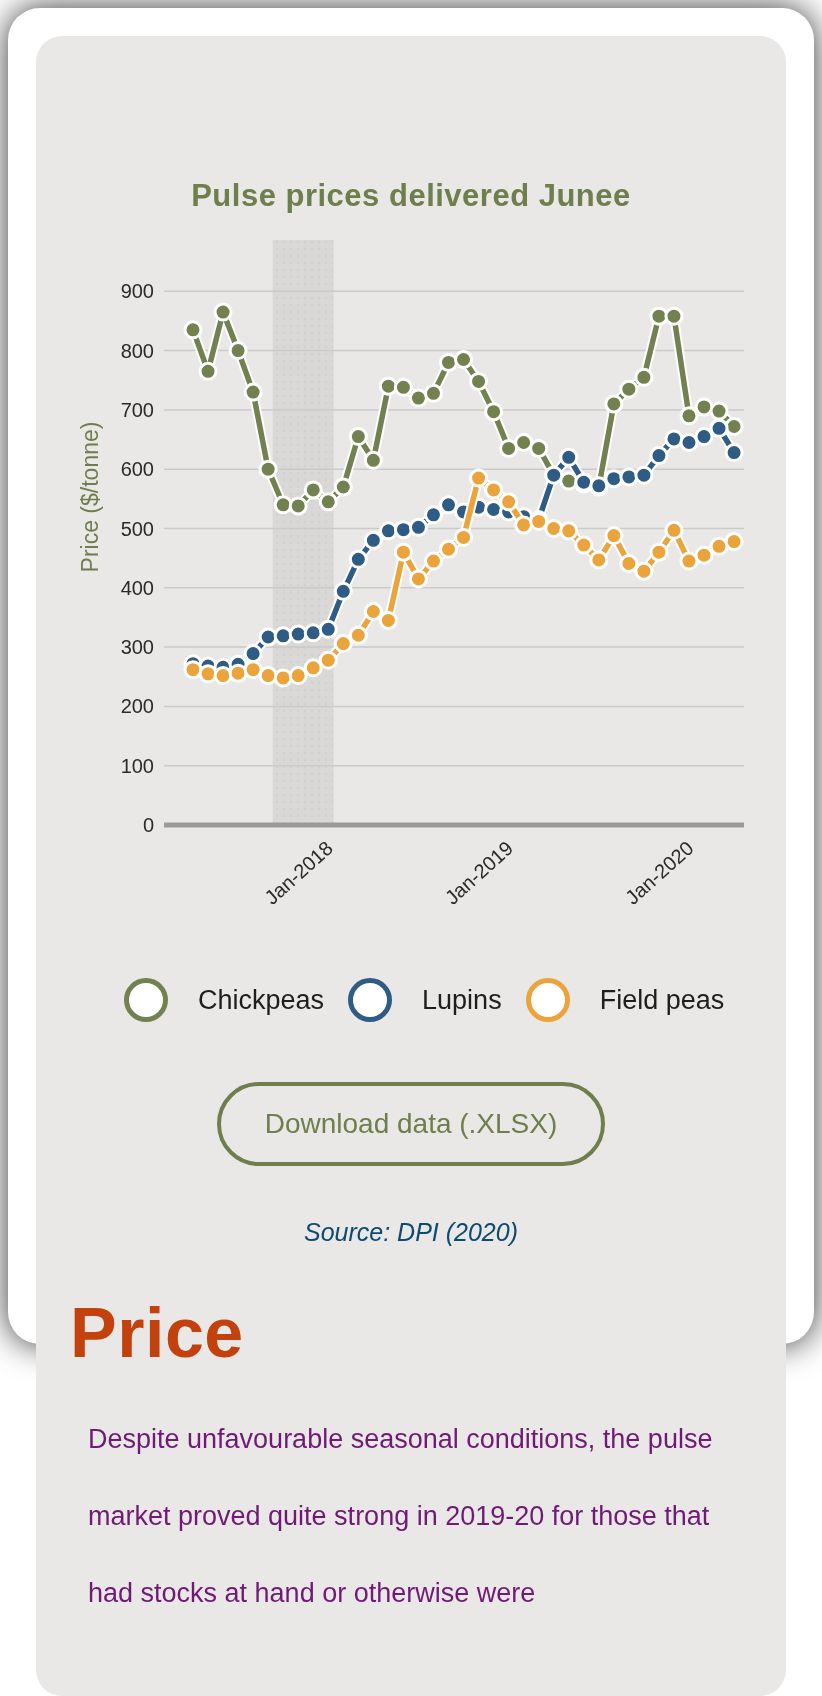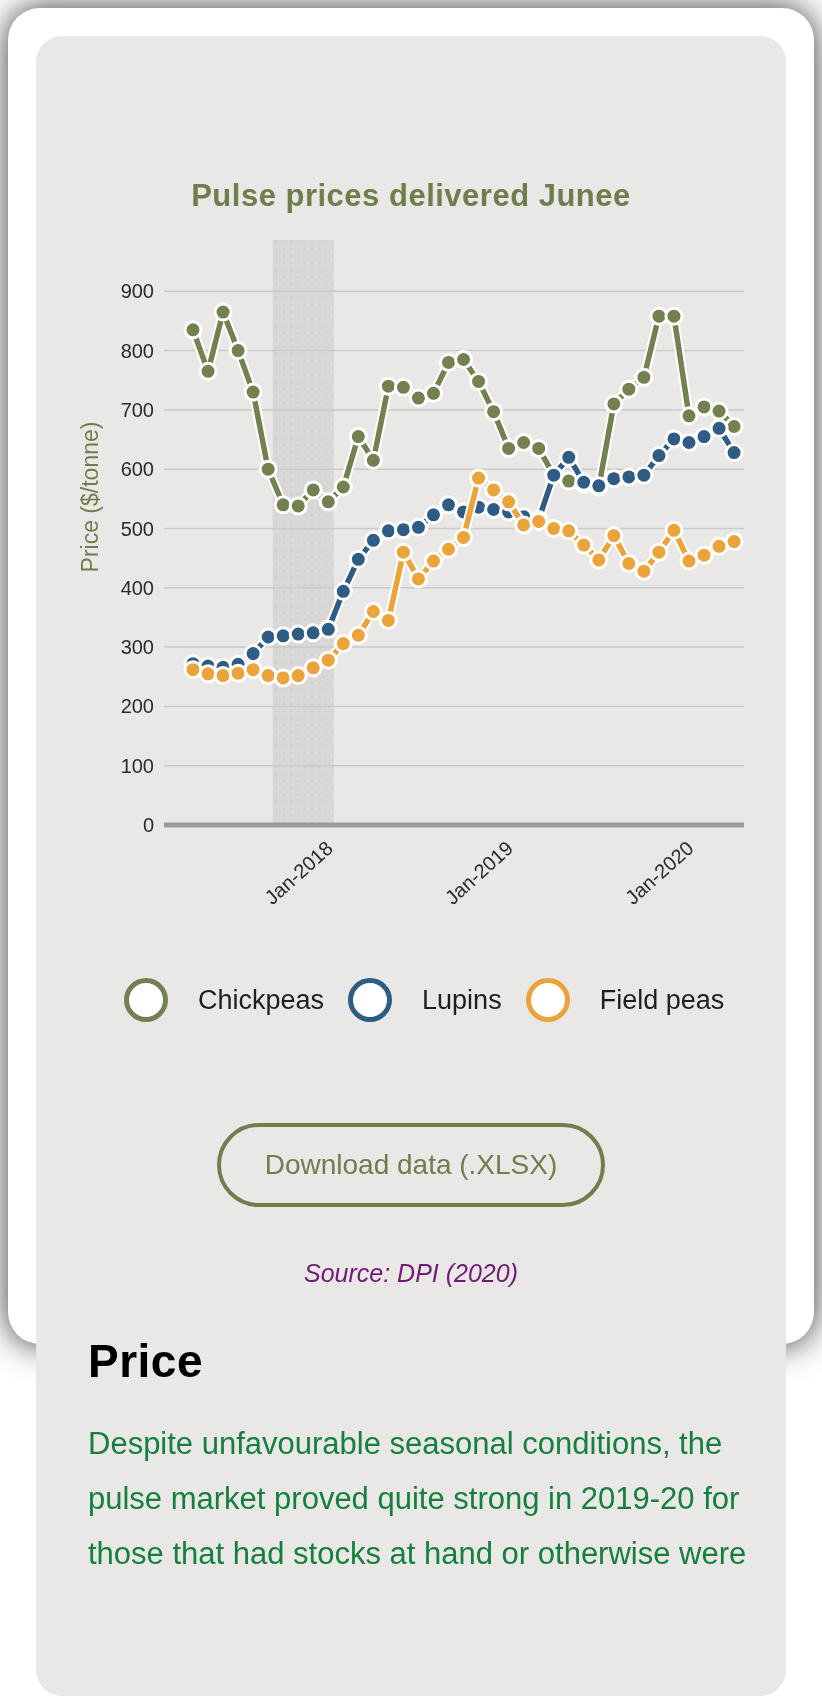--- a/index.html
+++ b/index.html
@@ -31,38 +31,38 @@
   .legend-row { display:flex; align-items:center; }
   .legend-row + .legend-row { margin-top:16px; }
   .legend-item { display:flex; align-items:center; margin-right:24px; }
   .legend-dot {
     width:44px; height:44px; border-radius:50%;
     background:#ffffff; border:5px solid #000; margin-right:30px; flex:none;
   }
   .legend-dot.filled { background:#9fa1a3; border:none; }
   .legend-label { font-size:27px; color:#1e1e1e; }
 
-  .btn-row { text-align:center; margin-top:101px; }
+  .btn-row { text-align:center; margin-top:60px; }
   .download-btn {
     display:inline-block; padding:22px 44px; min-width:306px;
     background:transparent; border:4px solid #6e7e4c; border-radius:48px;
     color:#6e7e4c; font-size:28px; font-family:"Liberation Sans",sans-serif;
     cursor:pointer;
   }
   .source-line {
     margin-top:52px; text-align:center;
-    font-size:25px; font-style:italic; font-weight:500; color:#701a75;
+    font-size:25px; font-style:italic; font-weight:500; color:#0c4a6e;
   }
   .section-heading {
-    margin:46px 0 0 52px;
-    font-size:46px; font-weight:700; color:#000000; letter-spacing:.5px;
+    margin:46px 0 0 34px;
+    font-size:70px; font-weight:700; color:#c2410c; letter-spacing:.5px;
   }
   .body-text {
     margin:28px 52px 0 52px; width:660px;
-    font-size:31px; line-height:55px; color:#15803d;
+    font-size:27px; line-height:77px; color:#701a75;
   }
 </style>
 </head>
 <body>
 
 <div class="page">
   <div class="card">
 
     <div class="chart-title">Pulse prices delivered Junee</div>
 

